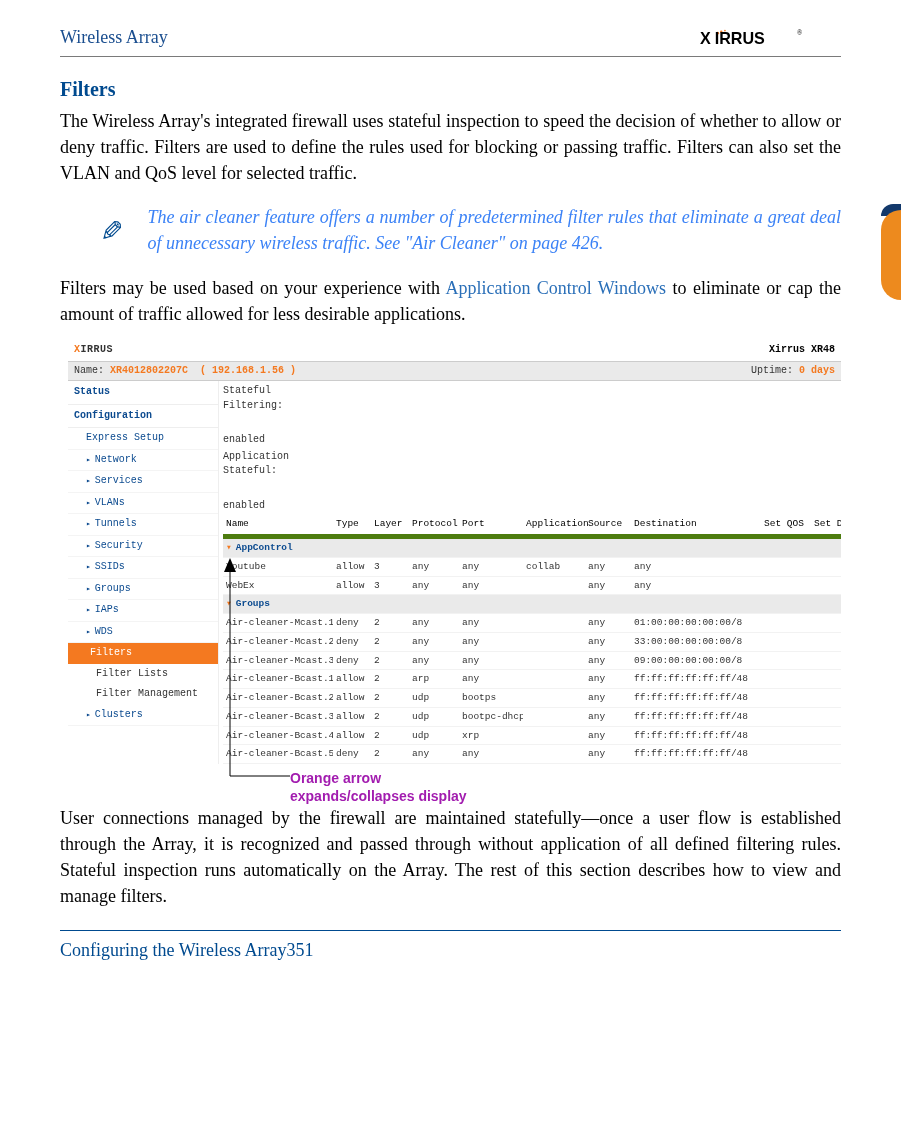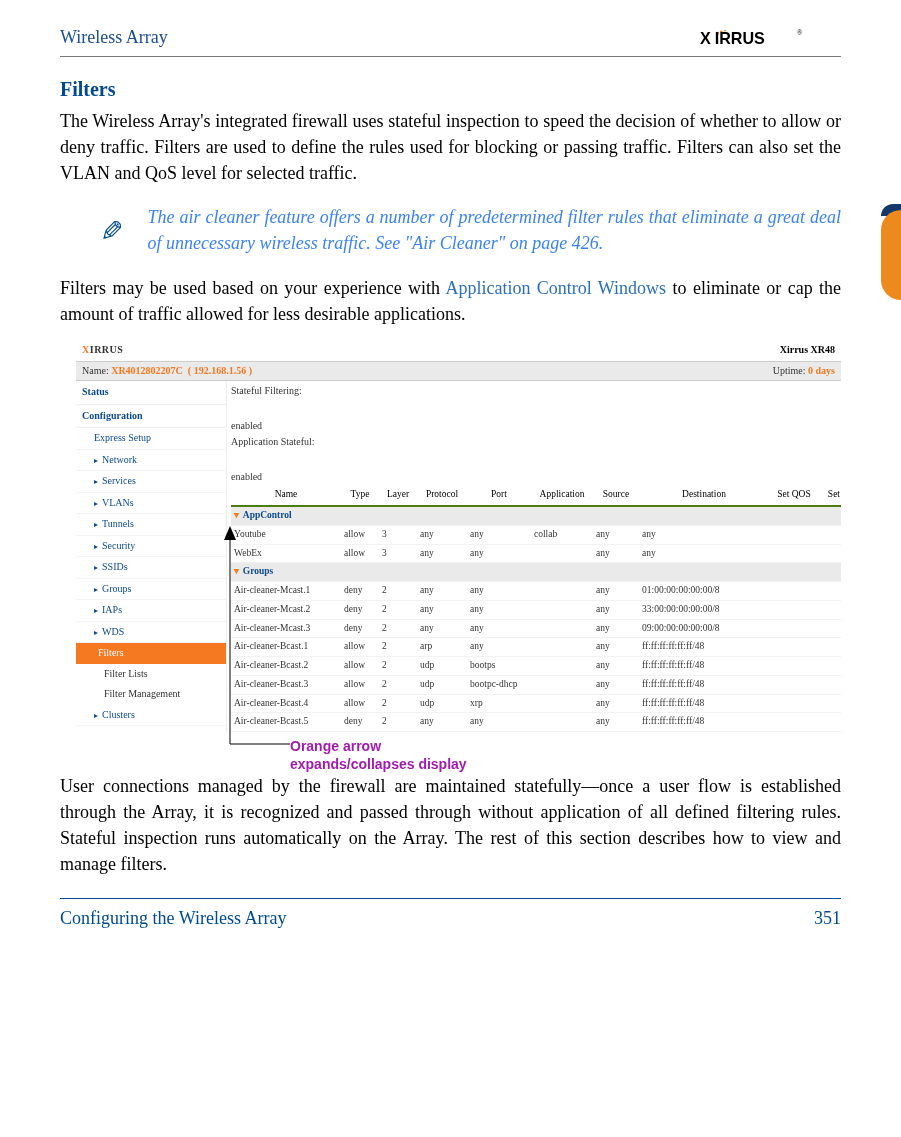--- a/index.html
+++ b/index.html
@@ -46,24 +46,24 @@
     border-radius: 20px 0 0 20px;
   }
   .tab-edge-shadow {
     position: absolute;
     right: 0; top: 204px;
     width: 20px; height: 12px;
     background: #13396b;
     border-radius: 20px 0 0 0;
   }
   .screenshot {
-    margin: 12px 0 6px 16px;
+    margin: 12px 0 6px 8px;
     border: none;
     background: #fff;
-    font-family: Liberation Serif, serif;
+    font-family: Liberation Mono, monospace;
     font-size: 10px;
     color: #333;
   }
   .ss-top { display: flex; justify-content: space-between; padding: 4px 6px; }
   .ss-logo { font-weight: bold; letter-spacing: 0.5px; }
   .ss-logo .orange { color: #f47920; }
   .ss-model { font-weight: bold; color: #000; }
   .ss-bar {
     background: #eaeaea; height: 18px;
     display: flex; justify-content: space-between;
@@ -75,36 +75,36 @@
   .ss-side { width: 150px; border-right: 1px solid #eee; }
   .ss-side .hdr { color: #0b4a8f; font-weight: bold; padding: 4px 6px; border-bottom: 1px solid #eee; }
   .ss-side .hl  { background: #f47920; color: #fff; padding: 3px 6px 3px 22px; }
   .ss-side .sub { color: #333; padding: 3px 6px 3px 28px; }
   .ss-side .itm { color: #0b4a8f; padding: 3px 6px 3px 18px; border-bottom: 1px solid #f4f4f4; }
   .ss-side .tri::before { content: "\25B8"; color: #0b4a8f; margin-right: 4px; font-size: 8px; }
   .ss-main { flex: 1; padding: 2px 0 0 4px; overflow: hidden; }
   .kv { display: flex; gap: 20px; padding: 1px 0; flex-direction: column; }
   .kv .k { width: 110px; }
   table.ftab { border-collapse: collapse; width: 100%; font-size: 9.5px; table-layout: fixed; }
-  table.ftab th { text-align: center; font-weight: normal; color: #000; padding: 3px 3px; border-bottom: 2px solid #4d7c0f; }
+  table.ftab th { text-align: left; font-weight: normal; color: #000; padding: 3px 3px; border-bottom: 5px solid #4d7c0f; }
   table.ftab td { padding: 2px 3px; border-bottom: 1px solid #f2f2f2; color: #333; white-space: nowrap; overflow: hidden; }
   .grp { background: #eaeaea; color: #0b4a8f; font-weight: bold; }
   .grp td { padding: 3px 6px; }
   .grp .tri { color: #f47920; margin-right: 4px; }
   .blue { color: #0b4a8f; }
   .callout {
     font-family: Arial, Helvetica, sans-serif;
     font-weight: bold; font-size: 14px; color: #a21caf;
     margin-left: 230px; margin-top: 4px; line-height: 1.25;
   }
   .fig-caption {
     text-align: center; font-size: 15px; margin: 18px 0 18px 0;
   }
   .footer-row {
-    display: flex; justify-content: space-between; align-items: baseline;
+    display: flex; justify-content: flex-start; align-items: baseline;
     color: #004a8f; font-size: 18px;
   }
   .pgnum { color: #004a8f; }
 </style>
 </head>
 <body>
 
 <div class="page">
   <div class="header-row">
     <span class="ht">Wireless Array</span>

